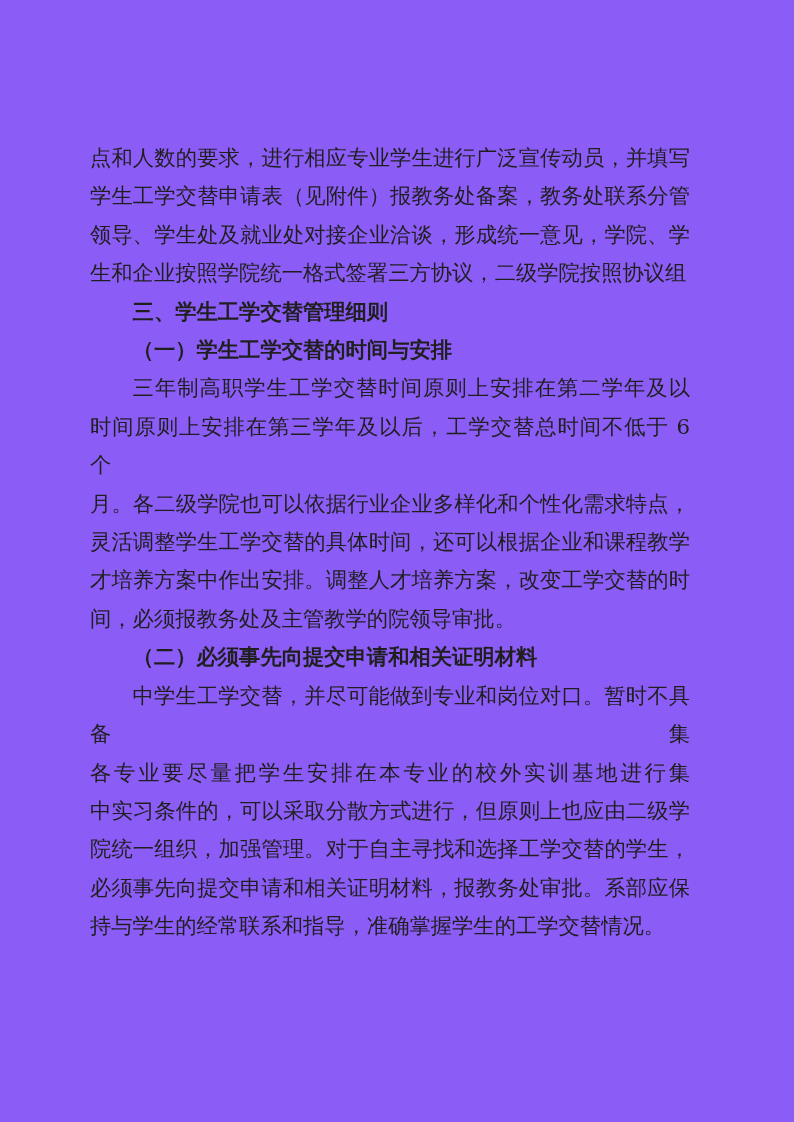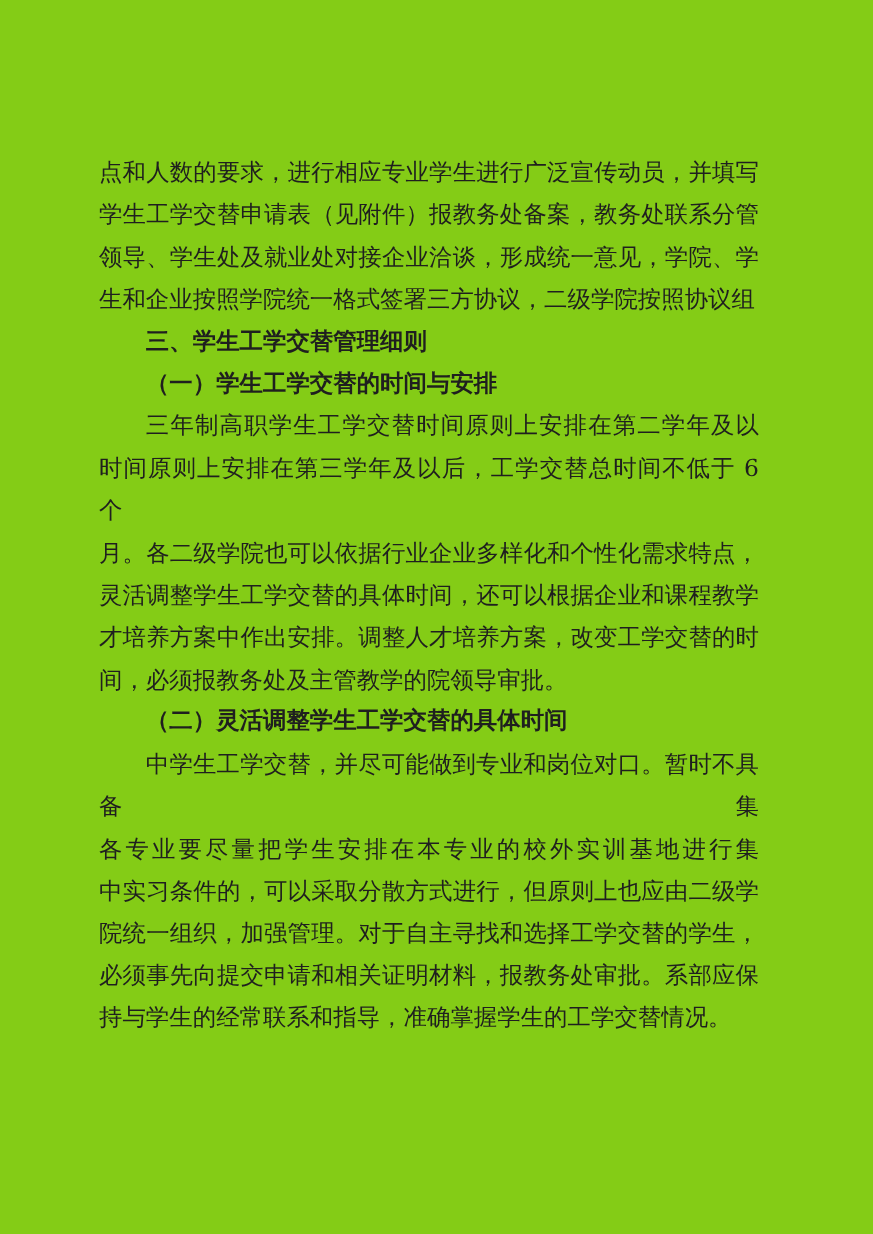--- a/index.html
+++ b/index.html
@@ -8,21 +8,21 @@
     height: 1122px;
     background: #ffffff;
     font-family: "DejaVu Serif", "Liberation Serif", serif;
     color: #1f1f1f;
     -webkit-font-smoothing: antialiased;
   }
   .page {
     position: relative;
     width: 794px;
     height: 1122px;
-    background: #84cc16;
+    background: #8b5cf6;
     overflow: hidden;
   }
   .content {
     position: absolute;
     left: 90px;
     top: 139px;
     width: 600px;
   }
   .block {
     font-size: 21.3px;
@@ -36,21 +36,20 @@
   .block .line:last-child {
     text-align-last: left;
   }
   .paragraph .line:first-child {
     text-indent: 2em;
   }
   .heading, .subheading {
     font-weight: 700;
     text-indent: 2em;
     white-space: nowrap;
-    font-family: Liberation Mono, monospace;
   }
 </style>
 </head>
 <body>
 
 <div class="page">
   <div class="content" id="doc-content">
       <div class="block paragraph-continued">
         <div class="line">点和人数的要求，进行相应专业学生进行广泛宣传动员，并填写</div>
         <div class="line">学生工学交替申请表（见附件）报教务处备案，教务处联系分管</div>
@@ -60,21 +59,21 @@
       <div class="block heading">三、学生工学交替管理细则</div>
       <div class="block subheading">（一）学生工学交替的时间与安排</div>
       <div class="block paragraph">
         <div class="line">三年制高职学生工学交替时间原则上安排在第二学年及以</div>
         <div class="line">时间原则上安排在第三学年及以后，工学交替总时间不低于 6 个</div>
         <div class="line">月。各二级学院也可以依据行业企业多样化和个性化需求特点，</div>
         <div class="line">灵活调整学生工学交替的具体时间，还可以根据企业和课程教学</div>
         <div class="line">才培养方案中作出安排。调整人才培养方案，改变工学交替的时</div>
         <div class="line">间，必须报教务处及主管教学的院领导审批。</div>
       </div>
-      <div class="block subheading">（二）灵活调整学生工学交替的具体时间</div>
+      <div class="block subheading">（二）必须事先向提交申请和相关证明材料</div>
       <div class="block paragraph">
         <div class="line">中学生工学交替，并尽可能做到专业和岗位对口。暂时不具备集</div>
         <div class="line">各专业要尽量把学生安排在本专业的校外实训基地进行集</div>
         <div class="line">中实习条件的，可以采取分散方式进行，但原则上也应由二级学</div>
         <div class="line">院统一组织，加强管理。对于自主寻找和选择工学交替的学生，</div>
         <div class="line">必须事先向提交申请和相关证明材料，报教务处审批。系部应保</div>
         <div class="line">持与学生的经常联系和指导，准确掌握学生的工学交替情况。</div>
       </div>
     </div>
 </div>

